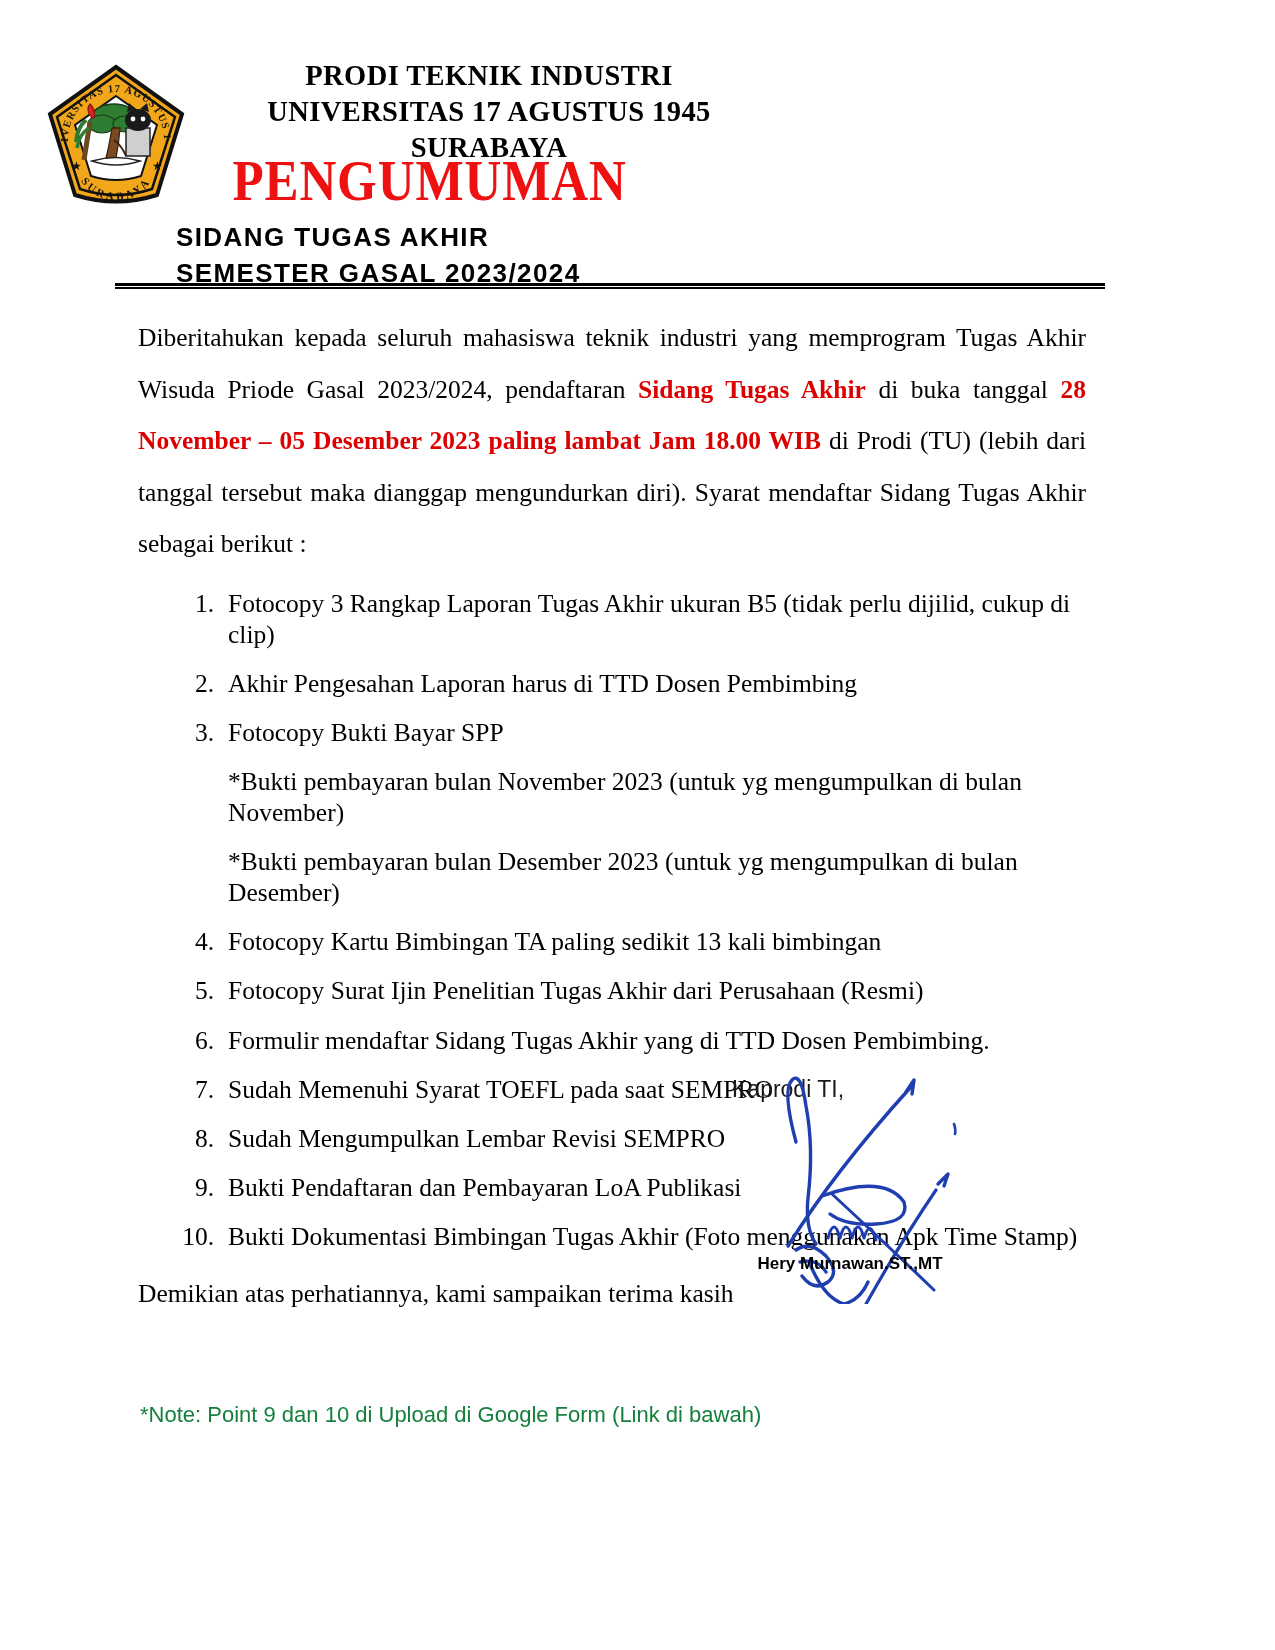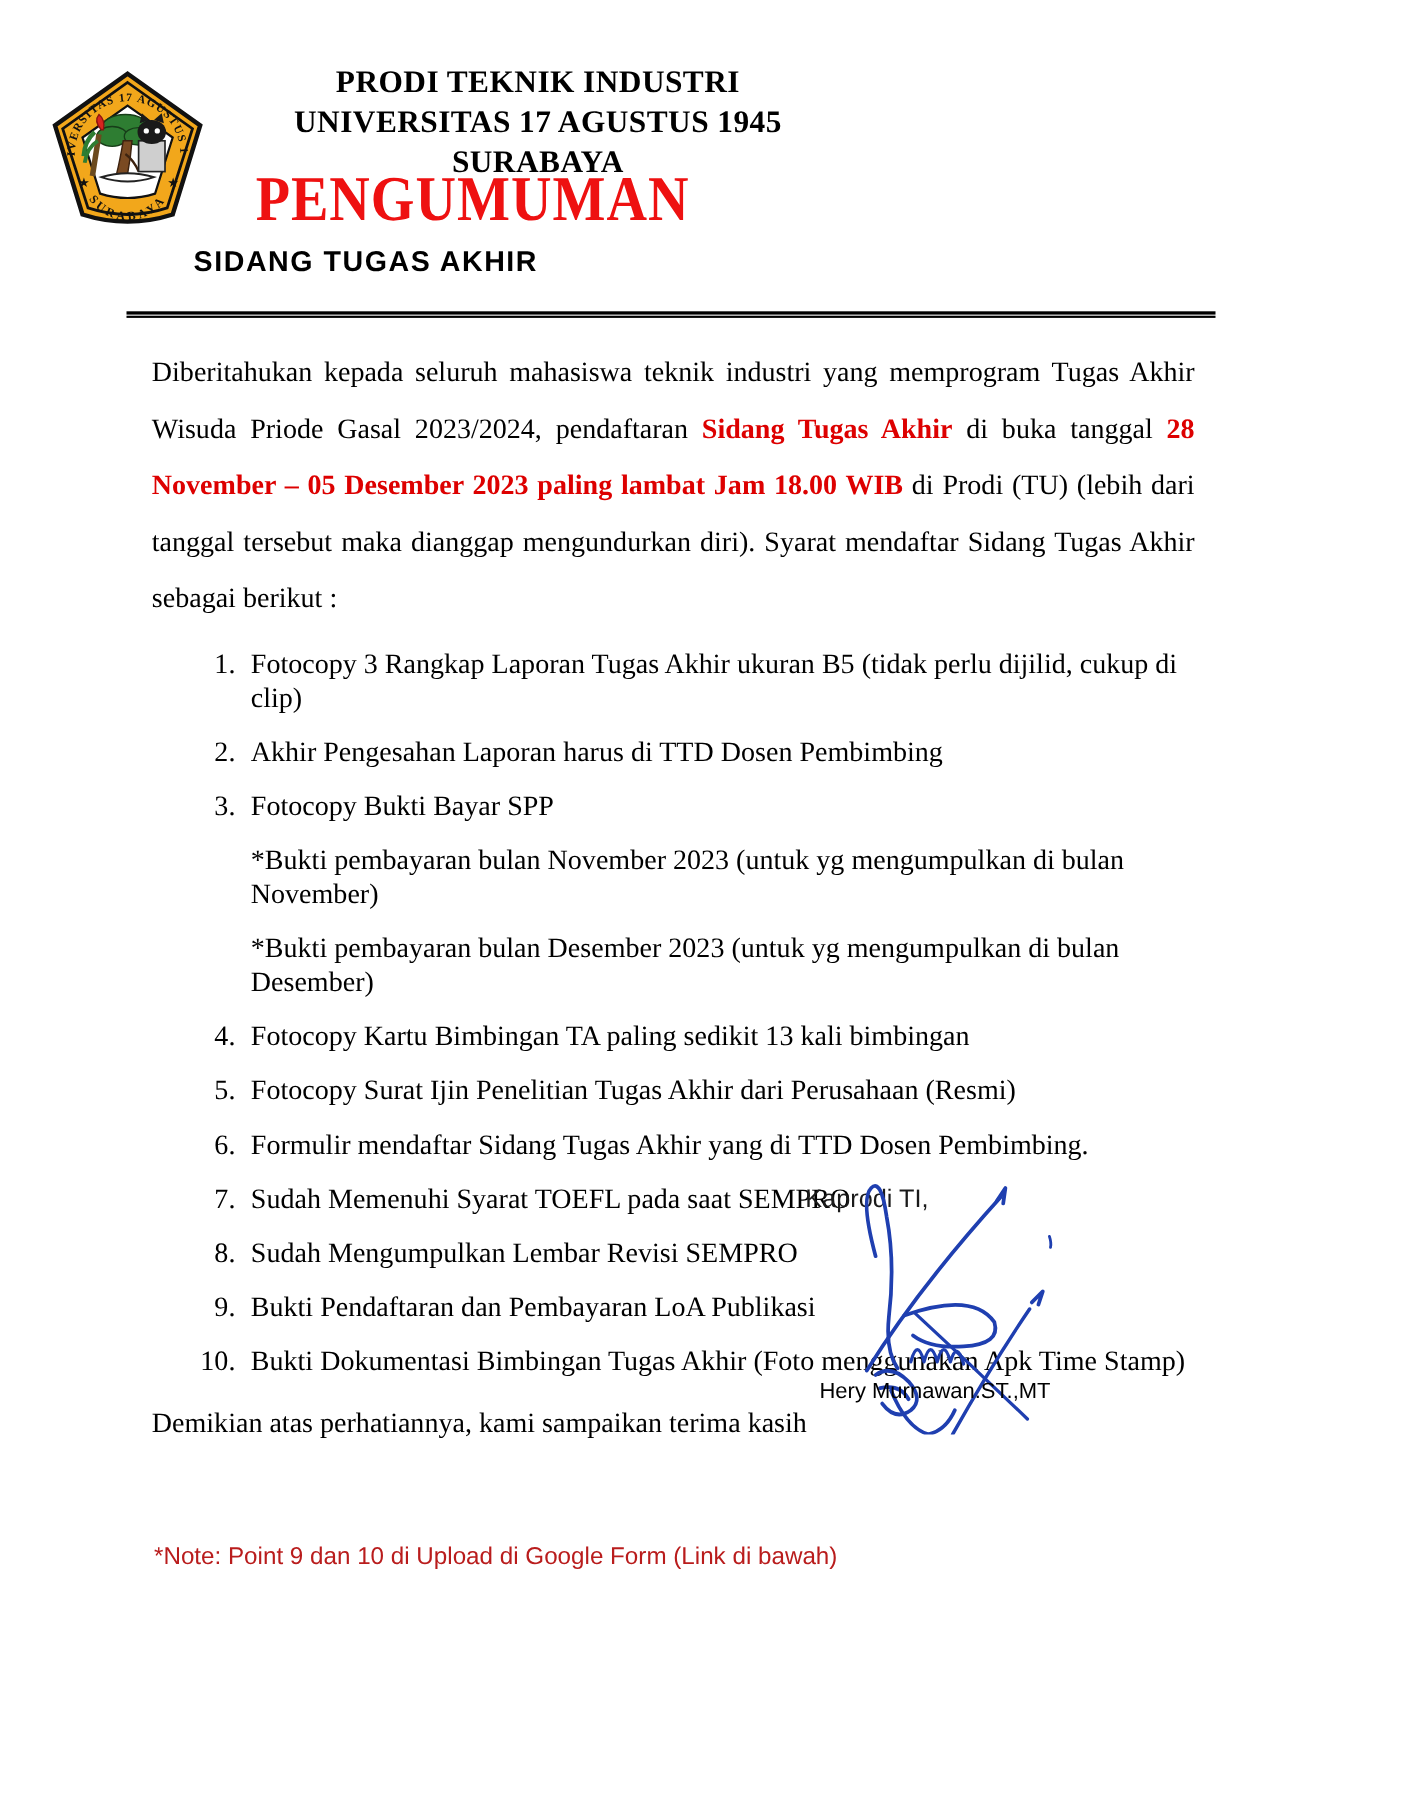--- a/index.html
+++ b/index.html
@@ -187,35 +187,35 @@
     pointer-events: none;
   }
 
   .signer-name {
     position: absolute;
     left: 0;
     top: 192px;
     width: 420px;
     text-align: center;
     font-family: "Liberation Sans", "DejaVu Sans", sans-serif;
-    font-weight: normal;
-    font-size: 20px;
+    font-weight: bold;
+    font-size: 17px;
     color: #000;
     z-index: 3;
     white-space: nowrap;
   }
 
   
   .footer-note {
     position: absolute;
     left: 140px;
     top: 1402px;
     font-family: "Liberation Sans", "DejaVu Sans", sans-serif;
     font-size: 22px;
-    color: #b91c1c;
+    color: #15803d;
     white-space: nowrap;
   }
 </style>
 </head>
 <body>
 
 <div class="page">
 
   <div class="header">
 
@@ -267,20 +267,21 @@
 
     <div class="header-text">
       <div>PRODI TEKNIK INDUSTRI</div>
       <div>UNIVERSITAS 17 AGUSTUS 1945</div>
       <div>SURABAYA</div>
     </div>
 
     <div class="title-block">
       <span class="pengumuman">PENGUMUMAN</span>
       <div class="subtitle">SIDANG TUGAS AKHIR</div>
+      <div class="subtitle">SEMESTER GASAL 2023/2024</div>
     </div>
   </div>
 
   <div class="rule"></div>
 
   <div class="body-area">
 
     <p class="para"><span>Diberitahukan kepada seluruh mahasiswa teknik industri yang memprogram Tugas Akhir Wisuda Priode Gasal 2023/2024, pendaftaran </span><span class="hl">Sidang Tugas Akhir</span><span> di buka tanggal </span><span class="hl">28 November – 05 Desember 2023 paling lambat Jam 18.00 WIB</span><span> di Prodi (TU) (lebih dari tanggal tersebut maka dianggap mengundurkan diri). Syarat mendaftar Sidang Tugas Akhir sebagai berikut :</span></p>
 
     <ul class="req-list">

